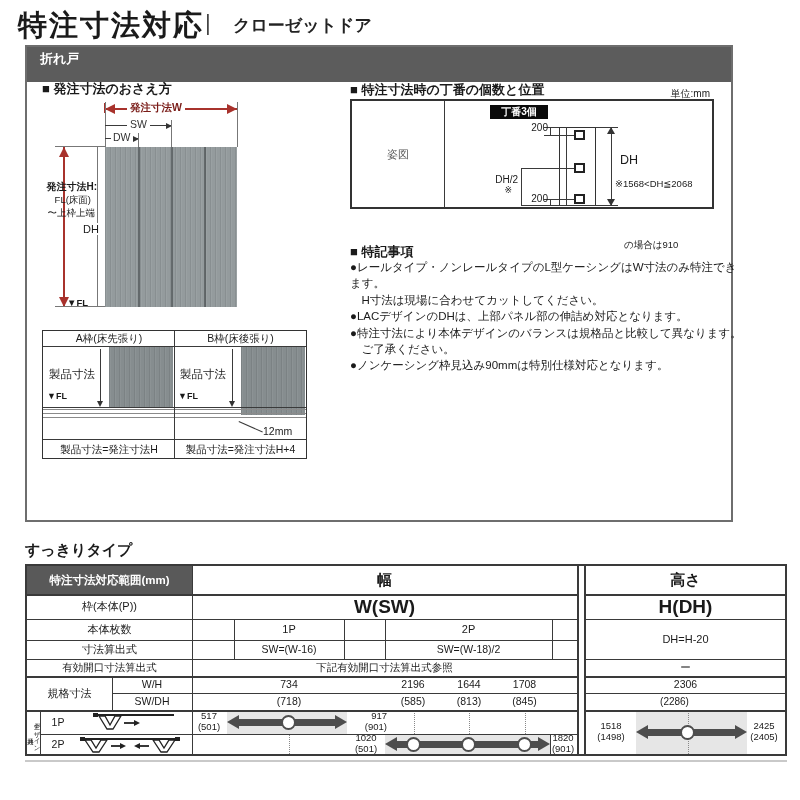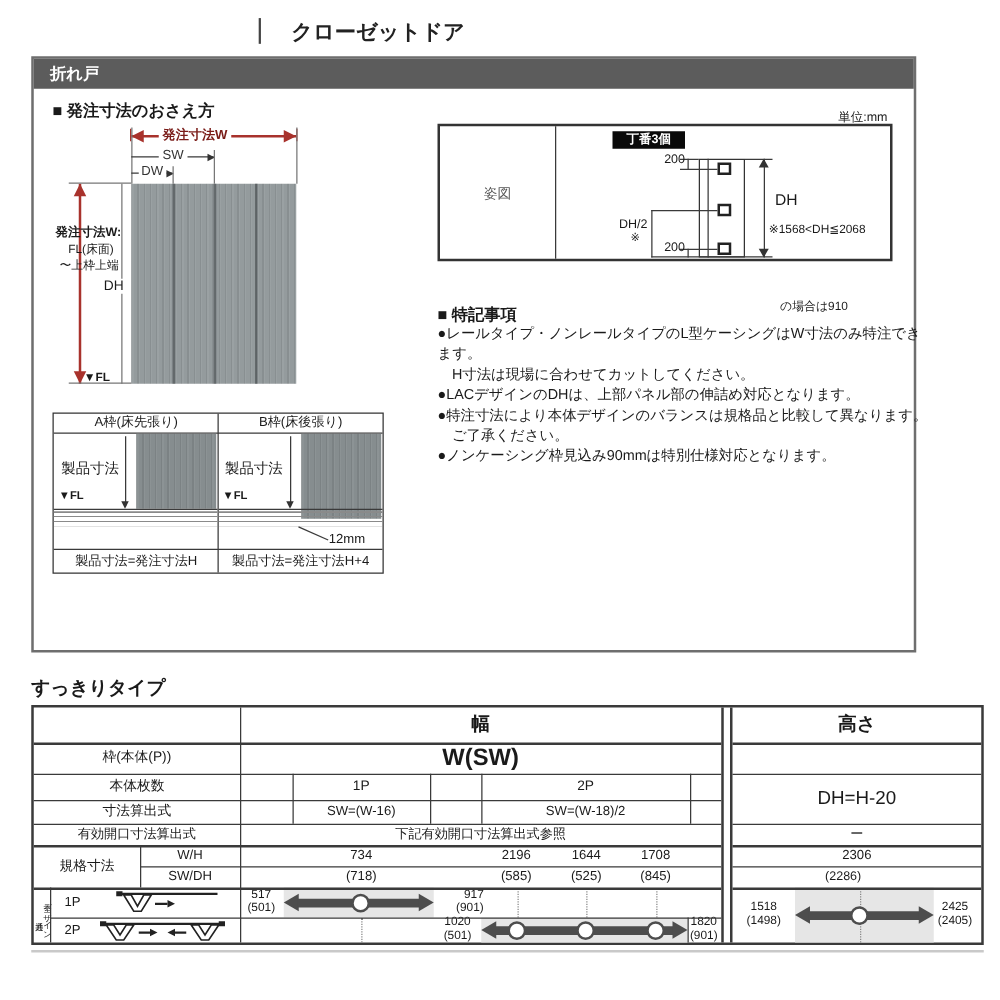--- a/index.html
+++ b/index.html
@@ -33,26 +33,27 @@
   .circ{position:absolute;width:15px;height:15px;box-sizing:border-box;border:2px solid #4d4d4d;border-radius:50%;background:#fff;}
   .dot{position:absolute;width:0;border-left:1px dotted #888;}
   .hinge{position:absolute;width:11px;height:10px;box-sizing:border-box;border:2px solid #222;background:#fff;}
   .vlabel{writing-mode:vertical-rl;text-orientation:upright;font-size:6.5px;line-height:6.5px;letter-spacing:0;}
 </style>
 </head>
 <body>
 
 <div class="page">
 
+  <div class="abs" style="left:18px;top:6px;font-size:29px;font-weight:bold;letter-spacing:2px;">特注寸法対応</div>
   <div class="abs" style="left:205px;top:10px;font-size:22px;color:#444;font-weight:300;">|</div>
   <div class="abs" style="left:233px;top:14px;font-size:17px;font-weight:bold;color:#222;">クローゼットドア</div>
 
   <div class="abs" style="left:25px;top:45px;width:708px;height:477px;border:2px solid #6e6e6e;box-sizing:border-box;">
 
-    <div class="abs" style="left:0;top:0;width:704px;height:24px;background:#5c5c5c;color:#fff;font-size:13px;font-weight:bold;line-height:24px;padding-left:13px;box-sizing:border-box;">折れ戸</div>
+    <div class="abs" style="left:0;top:0;width:704px;height:35px;background:#5c5c5c;color:#fff;font-size:13px;font-weight:bold;line-height:24px;padding-left:13px;box-sizing:border-box;">折れ戸</div>
 
     <div class="abs" style="left:15px;top:33px;font-size:13px;font-weight:bold;">■ 発注寸法のおさえ方</div>
 
     <div class="redbar" style="left:78px;top:61px;width:132px;height:2px;"></div>
     <div class="rl" style="left:78px;top:57px;"></div>
     <div class="rr" style="left:200px;top:57px;"></div>
     <div class="redbar" style="left:77px;top:56px;width:1px;height:10px;"></div>
     <div class="redbar" style="left:210px;top:56px;width:1px;height:10px;"></div>
     <div class="abs" style="left:100px;top:54px;font-size:10.5px;font-weight:bold;color:#7a1c18;background:#fff;padding:0 3px;">発注寸法W</div>
 
@@ -75,21 +76,21 @@
       <div class="seam" style="left:99px;"></div>
     </div>
 
     <div class="redbar" style="left:36px;top:100px;width:2px;height:160px;"></div>
     <div class="ru" style="left:32px;top:100px;"></div>
     <div class="rd" style="left:32px;top:250px;"></div>
     <div class="lngray" style="left:28px;top:99px;width:50px;height:1px;"></div>
     <div class="lngray" style="left:28px;top:259px;width:50px;height:1px;"></div>
     <div class="lngray" style="left:70px;top:100px;width:1px;height:160px;"></div>
 
-    <div class="abs rt" style="left:0;top:133px;width:70px;font-size:10px;font-weight:bold;line-height:13px;">発注寸法W:</div>
+    <div class="abs rt" style="left:0;top:133px;width:70px;font-size:10px;font-weight:bold;line-height:13px;">発注寸法H:</div>
     <div class="abs rt" style="left:0;top:146px;width:64px;font-size:9.5px;line-height:13px;">FL(床面)</div>
     <div class="abs rt" style="left:0;top:159px;width:68px;font-size:9.5px;line-height:13px;">〜上枠上端</div>
     <div class="abs" style="left:54px;top:176px;font-size:11px;background:#fff;padding:0 2px;">DH</div>
     <div class="abs" style="left:40px;top:250px;font-size:9.5px;font-weight:bold;">▼FL</div>
 
     <div class="abs" style="left:15px;top:283px;width:263px;height:127px;border:1px solid #333;box-sizing:content-box;">
       <div class="abs ctr" style="left:0;top:0;width:132px;height:15px;font-size:10.5px;line-height:15px;">A枠(床先張り)</div>
       <div class="abs ctr" style="left:132px;top:0;width:131px;height:15px;font-size:10.5px;line-height:15px;">B枠(床後張り)</div>
       <div class="ln" style="left:0;top:15px;width:263px;height:1px;"></div>
       <div class="ln" style="left:131px;top:0;width:1px;height:127px;"></div>
@@ -110,20 +111,21 @@
       <div class="ln" style="left:132px;top:76px;width:131px;height:1px;"></div>
       <div class="abs" style="left:132px;top:78px;width:131px;height:12px;background:repeating-linear-gradient(180deg,#8a8a8a 0 1px,transparent 1px 4px);"></div>
       <div class="ln" style="left:196px;top:90px;width:26px;height:1px;transform:rotate(24deg);transform-origin:left top;"></div>
       <div class="abs" style="left:220px;top:94px;font-size:10.5px;">12mm</div>
 
       <div class="ln" style="left:0;top:108px;width:263px;height:1px;"></div>
       <div class="abs ctr" style="left:0;top:109px;width:132px;height:18px;font-size:10.5px;line-height:18px;">製品寸法=発注寸法H</div>
       <div class="abs ctr" style="left:132px;top:109px;width:131px;height:18px;font-size:10.5px;line-height:18px;">製品寸法=発注寸法H+4</div>
     </div>
 
+    <div class="abs" style="left:323px;top:34px;font-size:13px;font-weight:bold;">■ 特注寸法時の丁番の個数と位置</div>
     <div class="abs rt" style="left:583px;top:40px;width:100px;font-size:10px;">単位:mm</div>
 
     <div class="abs" style="left:323px;top:52px;width:364px;height:110px;border:2px solid #333;box-sizing:border-box;">
       <div class="ln" style="left:92px;top:0;width:1px;height:106px;"></div>
       <div class="abs ctr" style="left:0;top:46px;width:92px;font-size:11px;color:#555;">姿図</div>
 
       <div class="abs ctr" style="left:138px;top:4px;width:58px;height:14px;background:#0a0a0a;color:#fff;font-size:10px;font-weight:bold;line-height:14px;">丁番3個</div>
 
       <div class="abs" style="left:207px;top:26px;width:37px;height:79px;border:1px solid #333;box-sizing:border-box;background:#fff;"></div>
       <div class="ln" style="left:214px;top:26px;width:1px;height:79px;"></div>
@@ -164,30 +166,32 @@
       <div>●特注寸法により本体デザインのバランスは規格品と比較して異なります。</div>
       <div>　ご了承ください。</div>
       <div>●ノンケーシング枠見込み90mmは特別仕様対応となります。</div>
     </div>
   </div>
 
   <div class="abs" style="left:25px;top:541px;font-size:15px;font-weight:bold;">すっきりタイプ</div>
 
   <div class="abs" style="left:25px;top:564px;width:762px;height:192px;border:2px solid #3a3a3a;box-sizing:border-box;">
 
+    <div class="abs ctr" style="left:0;top:0;width:165px;height:28px;background:#595959;color:#fff;font-size:11.5px;font-weight:bold;line-height:28px;">特注寸法対応範囲(mm)</div>
     <div class="abs ctr" style="left:165px;top:0;width:385px;height:28px;font-size:15px;font-weight:bold;line-height:28px;">幅</div>
     <div class="abs ctr" style="left:559px;top:0;width:199px;height:28px;font-size:15px;font-weight:bold;line-height:28px;">高さ</div>
 
     <div class="abs ctr" style="left:0;top:28px;width:165px;height:25px;font-size:11px;line-height:25px;">枠(本体(P))</div>
     <div class="abs ctr" style="left:165px;top:28px;width:385px;height:25px;font-size:19px;font-weight:bold;line-height:25px;">W(SW)</div>
+    <div class="abs ctr" style="left:559px;top:28px;width:199px;height:25px;font-size:19px;font-weight:bold;line-height:25px;">H(DH)</div>
 
     <div class="abs ctr" style="left:0;top:53px;width:165px;height:21px;font-size:11px;line-height:21px;">本体枚数</div>
     <div class="abs ctr" style="left:207px;top:53px;width:110px;height:21px;font-size:11px;line-height:21px;">1P</div>
     <div class="abs ctr" style="left:358px;top:53px;width:167px;height:21px;font-size:11px;line-height:21px;">2P</div>
-    <div class="abs ctr" style="left:559px;top:53px;width:199px;height:40px;font-size:15px;line-height:40px;">DH=H-20</div>
+    <div class="abs ctr" style="left:559px;top:53px;width:199px;height:40px;font-size:11px;line-height:40px;">DH=H-20</div>
 
     <div class="abs ctr" style="left:0;top:74px;width:165px;height:19px;font-size:11px;line-height:19px;">寸法算出式</div>
     <div class="abs ctr" style="left:207px;top:74px;width:110px;height:19px;font-size:10.5px;line-height:19px;">SW=(W-16)</div>
     <div class="abs ctr" style="left:358px;top:74px;width:167px;height:19px;font-size:10.5px;line-height:19px;">SW=(W-18)/2</div>
 
     <div class="abs ctr" style="left:0;top:93px;width:165px;height:17px;font-size:10.5px;line-height:17px;">有効開口寸法算出式</div>
     <div class="abs ctr" style="left:165px;top:93px;width:385px;height:17px;font-size:10.5px;line-height:17px;">下記有効開口寸法算出式参照</div>
     <div class="abs ctr" style="left:559px;top:93px;width:199px;height:17px;font-size:10.5px;line-height:17px;">ー</div>
 
     <div class="abs ctr" style="left:0;top:110px;width:85px;height:34px;font-size:11px;line-height:34px;">規格寸法</div>
@@ -195,21 +199,21 @@
     <div class="abs ctr" style="left:85px;top:127px;width:80px;height:17px;font-size:10.5px;line-height:17px;">SW/DH</div>
 
     <div class="abs ctr" style="left:207px;top:110px;width:110px;height:17px;font-size:10.5px;line-height:17px;">734</div>
     <div class="abs ctr" style="left:358px;top:110px;width:56px;height:17px;font-size:10.5px;line-height:17px;">2196</div>
     <div class="abs ctr" style="left:414px;top:110px;width:56px;height:17px;font-size:10.5px;line-height:17px;">1644</div>
     <div class="abs ctr" style="left:470px;top:110px;width:55px;height:17px;font-size:10.5px;line-height:17px;">1708</div>
     <div class="abs ctr" style="left:559px;top:110px;width:199px;height:17px;font-size:10.5px;line-height:17px;">2306</div>
 
     <div class="abs ctr" style="left:207px;top:127px;width:110px;height:17px;font-size:10.5px;line-height:17px;">(718)</div>
     <div class="abs ctr" style="left:358px;top:127px;width:56px;height:17px;font-size:10.5px;line-height:17px;">(585)</div>
-    <div class="abs ctr" style="left:414px;top:127px;width:56px;height:17px;font-size:10.5px;line-height:17px;">(525)</div>
+    <div class="abs ctr" style="left:414px;top:127px;width:56px;height:17px;font-size:10.5px;line-height:17px;">(813)</div>
     <div class="abs ctr" style="left:470px;top:127px;width:55px;height:17px;font-size:10.5px;line-height:17px;">(845)</div>
     <div class="abs ctr" style="left:559px;top:127px;width:177px;height:17px;font-size:10px;line-height:17px;">(2286)</div>
 
     <div class="abs ctr vlabel" style="left:0;top:145px;width:13px;height:43px;"><span>全デザイン</span><br><span>共通</span></div>
     <div class="abs ctr" style="left:16px;top:144px;width:30px;height:24px;font-size:10.5px;line-height:24px;">1P</div>
     <div class="abs ctr" style="left:16px;top:168px;width:30px;height:20px;font-size:10.5px;line-height:20px;">2P</div>
 
     <svg class="abs" style="left:52px;top:146px;" width="100" height="20" viewBox="0 0 100 20">
       <rect x="14" y="1" width="5" height="4" fill="#222"></rect>
       <line x1="16" y1="3" x2="95" y2="3" stroke="#222" stroke-width="1.8"></line>

